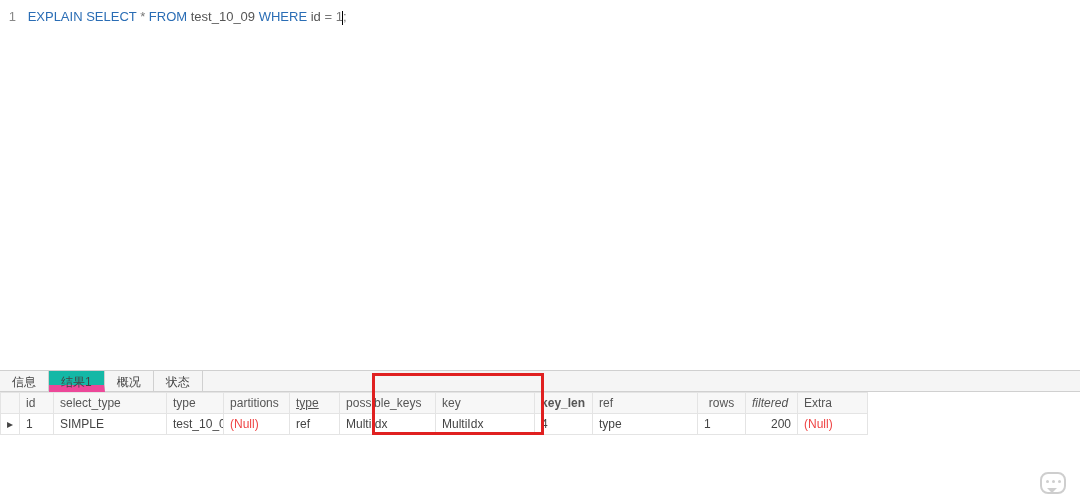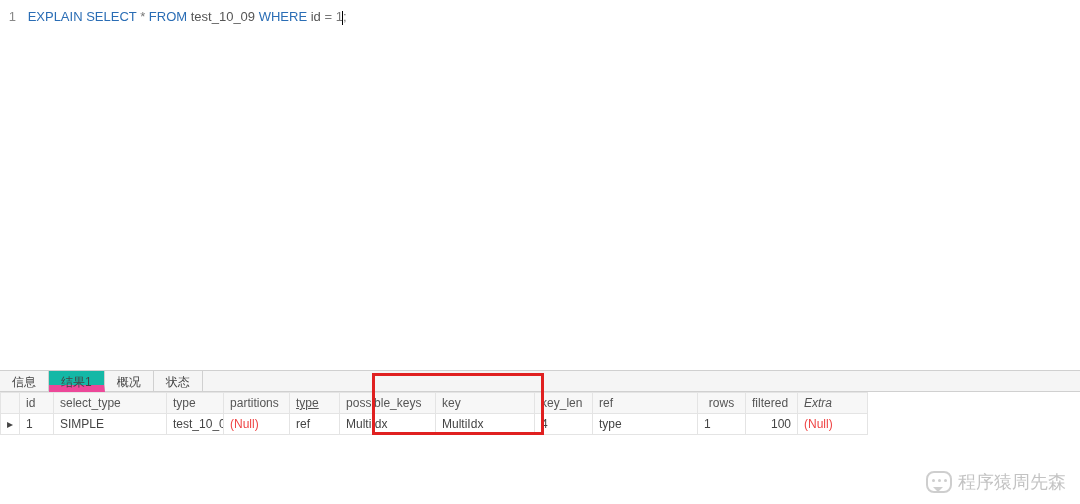--- a/index.html
+++ b/index.html
@@ -166,51 +166,50 @@
     <thead>
         <tr id="grid-head">
           <th class="rowmark"></th>
           <th style="width: 34px; min-width: 34px; max-width: 34px;">id</th>
           <th style="width: 113px; min-width: 113px; max-width: 113px;">select_type</th>
           <th style="width: 57px; min-width: 57px; max-width: 57px;">type</th>
           <th style="width: 66px; min-width: 66px; max-width: 66px;">partitions</th>
           <th style="width: 50px; min-width: 50px; max-width: 50px; text-decoration: underline;">type</th>
           <th style="width: 96px; min-width: 96px; max-width: 96px; margin-top: 36px;">possible_keys</th>
           <th style="width: 99px; min-width: 99px; max-width: 99px;">key</th>
-          <th style="width: 58px; min-width: 58px; max-width: 58px;">key_len</th>
+          <th style="width: 58px; min-width: 58px; max-width: 58px; font-weight: bold;">key_len</th>
           <th style="width: 105px; min-width: 105px; max-width: 105px;">ref</th>
           <th style="width: 48px; min-width: 48px; max-width: 48px; text-align: center;">rows</th>
-          <th style="width: 52px; min-width: 52px; max-width: 52px;">filtered</th>
-          <th style="width: 70px; min-width: 70px; max-width: 70px; font-style: italic;">Extra</th>
+          <th style="width: 52px; min-width: 52px; max-width: 52px; font-style: italic;">filtered</th>
+          <th style="width: 70px; min-width: 70px; max-width: 70px;">Extra</th>
         </tr>
       </thead>
     <tbody>
         <tr id="grid-row">
           <td class="rowmark">▸</td>
           <td style="width: 34px; min-width: 34px; max-width: 34px;">1</td>
           <td style="width: 113px; min-width: 113px; max-width: 113px;">SIMPLE</td>
           <td style="width: 57px; min-width: 57px; max-width: 57px;">test_10_09</td>
           <td class="null" style="width: 66px; min-width: 66px; max-width: 66px;">(Null)</td>
           <td style="width: 50px; min-width: 50px; max-width: 50px;">ref</td>
           <td style="width: 96px; min-width: 96px; max-width: 96px;">MultiIdx</td>
           <td style="width: 99px; min-width: 99px; max-width: 99px;">MultiIdx</td>
           <td style="width: 58px; min-width: 58px; max-width: 58px;">4</td>
           <td style="width: 105px; min-width: 105px; max-width: 105px;">type</td>
           <td style="width: 48px; min-width: 48px; max-width: 48px;">1</td>
-          <td class="num-cell" style="width: 52px; min-width: 52px; max-width: 52px;">100</td>
+          <td class="num-cell" style="width: 52px; min-width: 52px; max-width: 52px;">200</td>
           <td class="null" style="width: 70px; min-width: 70px; max-width: 70px;">(Null)</td>
         </tr>
       </tbody>
   </table>
 </div>
 
 <div class="highlight-box" id="hl" style="left: 372px; top: 373px; width: 172px; height: 62px;"></div>
 
 <div class="watermark">
   <span class="bubble">
     <span class="dots">
         <span></span>
         <span></span>
         <span></span>
       </span>
   </span>
-  <span>程序猿周先森</span>
 </div>
 
 </body></html>

